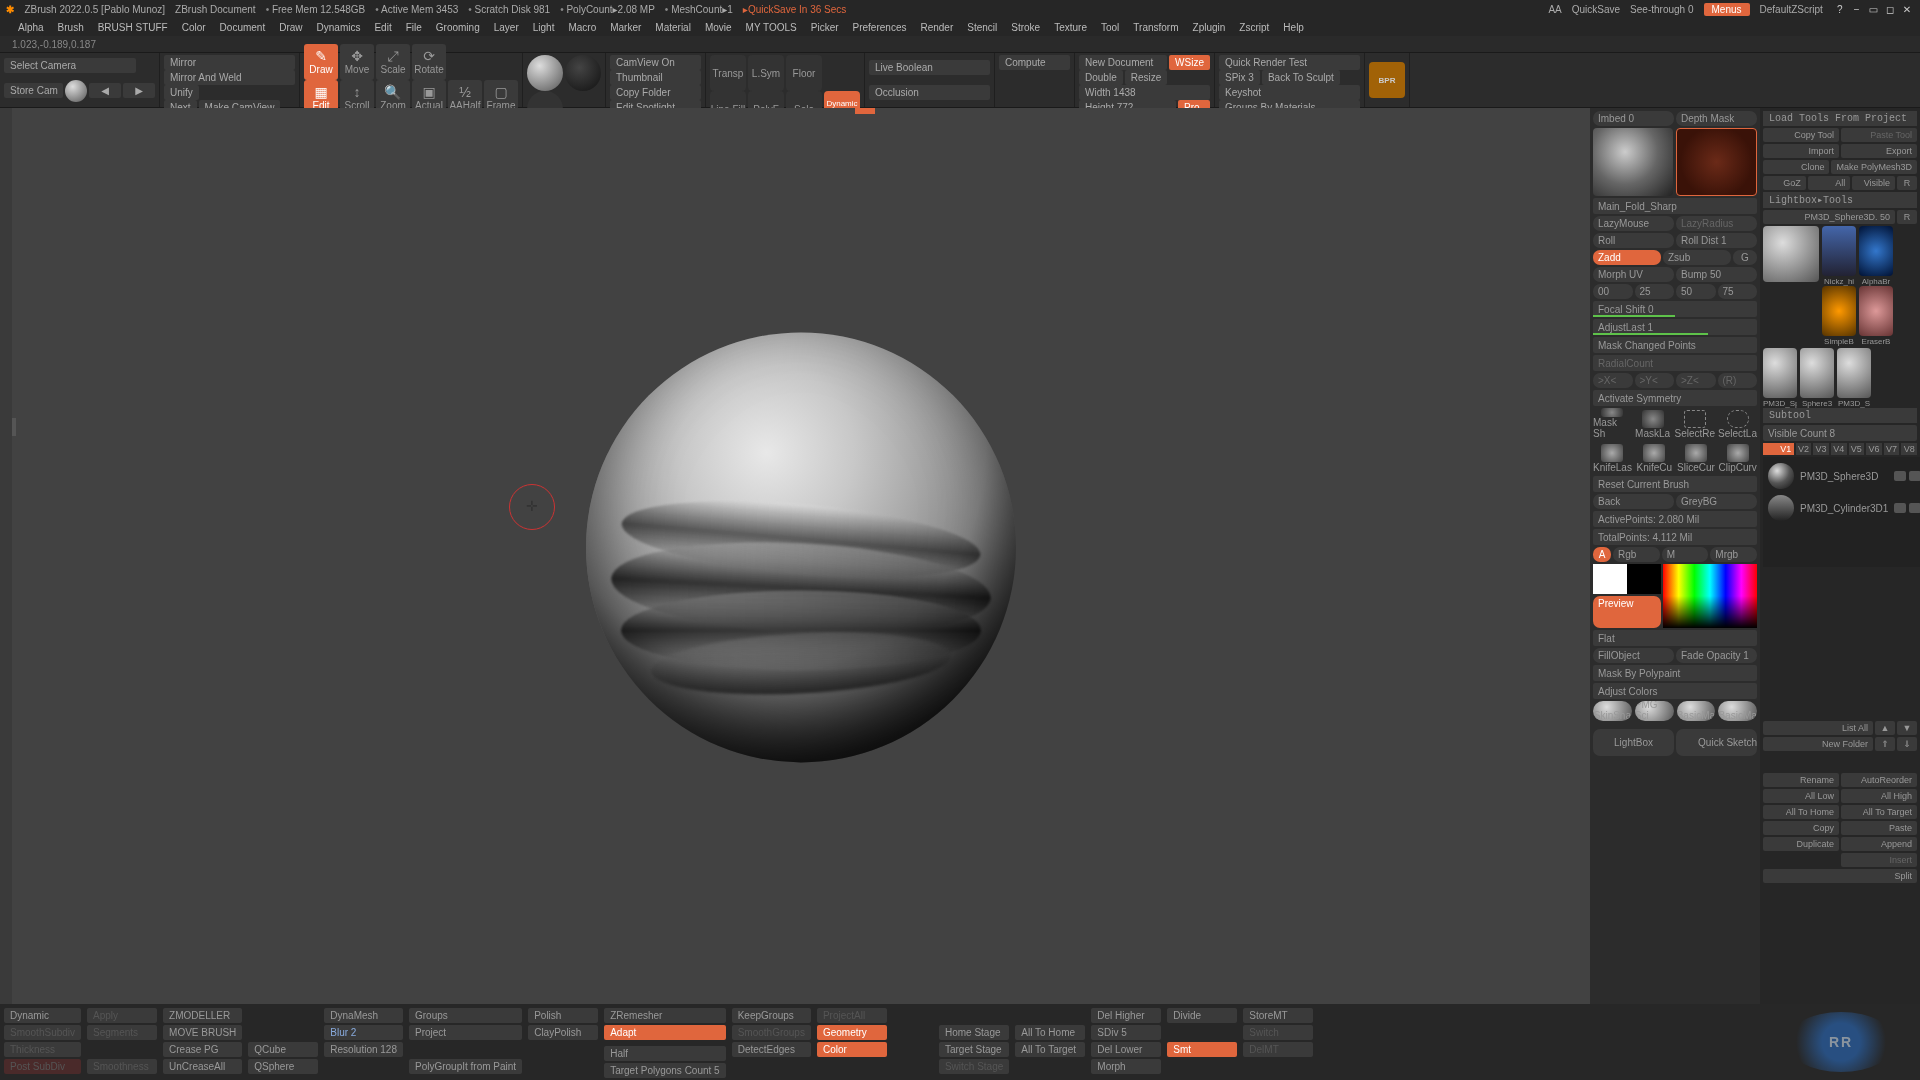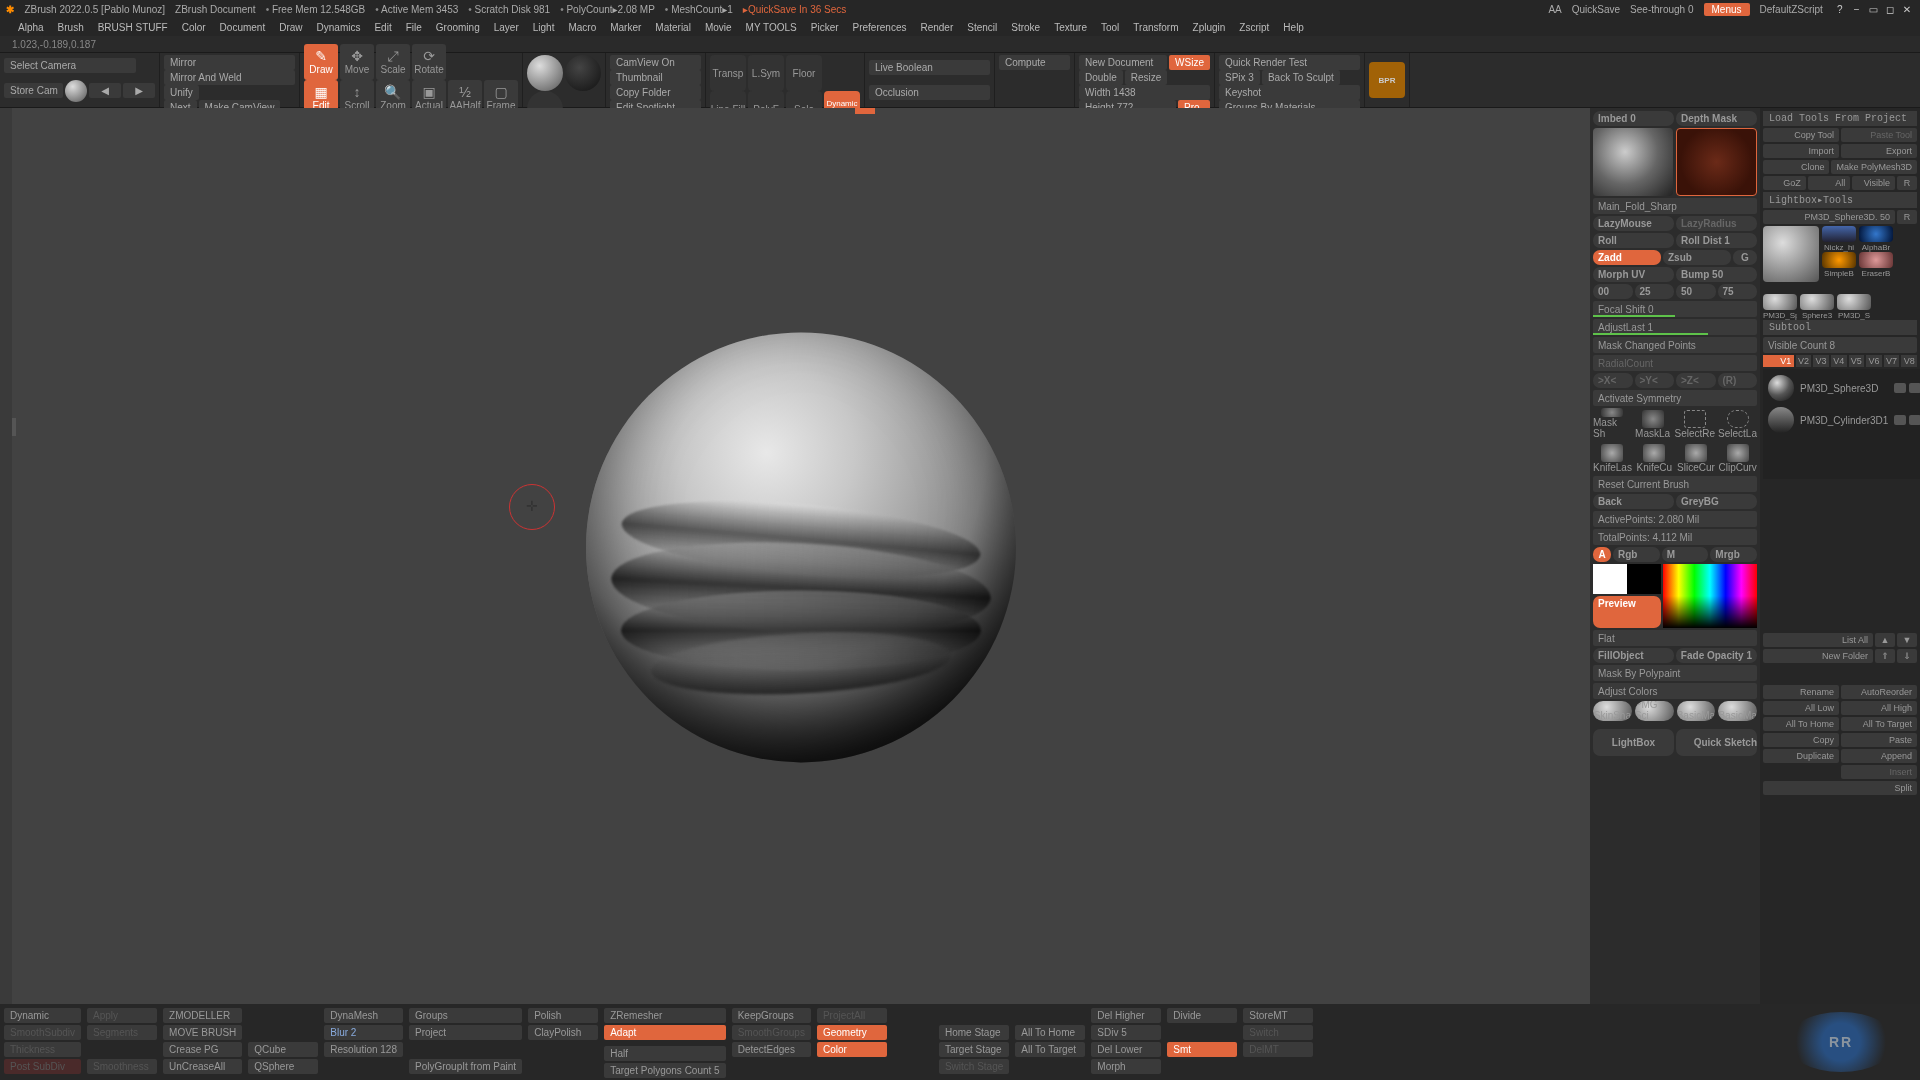--- a/index.html
+++ b/index.html
@@ -45,21 +45,21 @@
 .canvas .brush-cursor { position:absolute; left:497px; top:376px; width:46px; height:46px; border:1px solid #c33; border-radius:50%; }
 .canvas .brush-cross { position:absolute; left:514px; top:390px; color:#333; font-size:14px;}
 .canvas .topmark { position:absolute; top:0; left:843px; width:20px; height:6px; background:#e0663d; }
 .canvas .leftmark { position:absolute; left:0; top:310px; width:4px; height:18px; background:#555; }
 
 
 .rpanel { width:170px; background:#2c2c2c; padding:3px; display:flex; flex-direction:column; gap:2px; overflow:hidden; }
 .rpanel .slider, .rpanel2 .slider { background:#3a3a3a; height:16px; padding:1px 5px; display:flex; align-items:center; justify-content:space-between; border-radius:2px; position:relative; }
 .rpanel .slider .bar { position:absolute; left:0; bottom:0; height:2px; background:#5ec24a; }
 .rpanel .btnrow { display:flex; gap:2px; }
-.rpanel .btn, .rpanel2 .btn { flex:1; background:#3a3a3a; padding:2px 5px; border-radius:7px; white-space:nowrap; text-align:left;font-weight:bold; }
+.rpanel .btn, .rpanel2 .btn { flex:1; background:#3a3a3a; padding:2px 5px; border-radius:7px; white-space:nowrap; text-align:left; }
 .rpanel .btn.active { background:#e0663d; color:#fff; }
 .rpanel .btn.dim { color:#666; }
 .rpanel .bigthumb { display:flex; gap:3px; }
 .rpanel .bigthumb .th { flex:1; height:68px; border-radius:4px; }
 .rpanel .th.brush { background:radial-gradient(circle at 40% 35%,#ccc,#666,#222); }
 .rpanel .th.alpha { background:radial-gradient(circle,#6b2a18 0%,#3a1208 70%); border:1px solid #e0663d; }
 .rpanel .iconrow { display:flex; gap:3px; }
 .rpanel .iconrow .ic { flex:1; height:32px; border-radius:3px; display:flex; flex-direction:column; align-items:center; justify-content:flex-end; font-size:8px; padding-bottom:1px; }
 .rpanel .ic .shape { width:22px; height:18px; border-radius:3px; }
 .rpanel .clrw { width:34px; background:#fff; }
@@ -68,21 +68,21 @@
 .rpanel .matrow { display:flex; gap:3px; }
 .rpanel .matrow .mat { flex:1; height:20px; border-radius:14px; background:radial-gradient(circle at 35% 30%,#ddd,#555); font-size:8px; display:flex; align-items:flex-end; justify-content:center; overflow:hidden; }
 
 
 .rpanel2 { width:160px; background:#262626; padding:3px; display:flex; flex-direction:column; gap:2px; }
 .rpanel2 .head { background:#3a3a3a; padding:2px 6px;font-family:Liberation Mono, monospace; }
 .rpanel2 .pairrow { display:flex; gap:2px; }
 .rpanel2 .pairrow .p { flex:1; background:#3a3a3a; padding:2px 5px; border-radius:2px; white-space:nowrap; font-size:9px; text-align:right; }
 .rpanel2 .pairrow .p.sm { flex:0 0 20px; text-align:center; }
 .rpanel2 .thumbrow { display:flex; gap:3px; flex-wrap:wrap; }
-.rpanel2 .thumbrow .t { width:34px; height:16px; border-radius:4px; background:radial-gradient(circle at 35% 30%,#ddd,#555); position:relative; }
+.rpanel2 .thumbrow .t { width:34px; height:50px; border-radius:4px; background:radial-gradient(circle at 35% 30%,#ddd,#555); position:relative; }
 .rpanel2 .thumbrow .t.big { width:56px; height:56px; }
 .rpanel2 .thumbrow .t .lbl { position:absolute; bottom:-10px; left:0; right:0; font-size:8px; text-align:center; white-space:nowrap; overflow:hidden;}
 .rpanel2 .subtool-list { background:#222; min-height:110px; padding:3px; }
 .rpanel2 .strow { display:flex; align-items:center; gap:6px; padding:3px 2px; }
 .rpanel2 .strow .stthumb { width:26px; height:26px; border-radius:13px; background:radial-gradient(circle at 35% 30%,#ddd,#555,#111); }
 .rpanel2 .strow .eyes { margin-left:auto; display:flex; gap:3px; }
 .rpanel2 .strow .eyes span { width:12px; height:10px; background:#555; border-radius:2px; }
 .rpanel2 .vrow { display:flex; gap:2px; }
 .rpanel2 .vrow span { flex:1; text-align:center; background:#3a3a3a; padding:1px 0; font-size:9px; }
 .rpanel2 .vrow span.active { background:#e0663d; color:#fff;padding-left:15px; }

